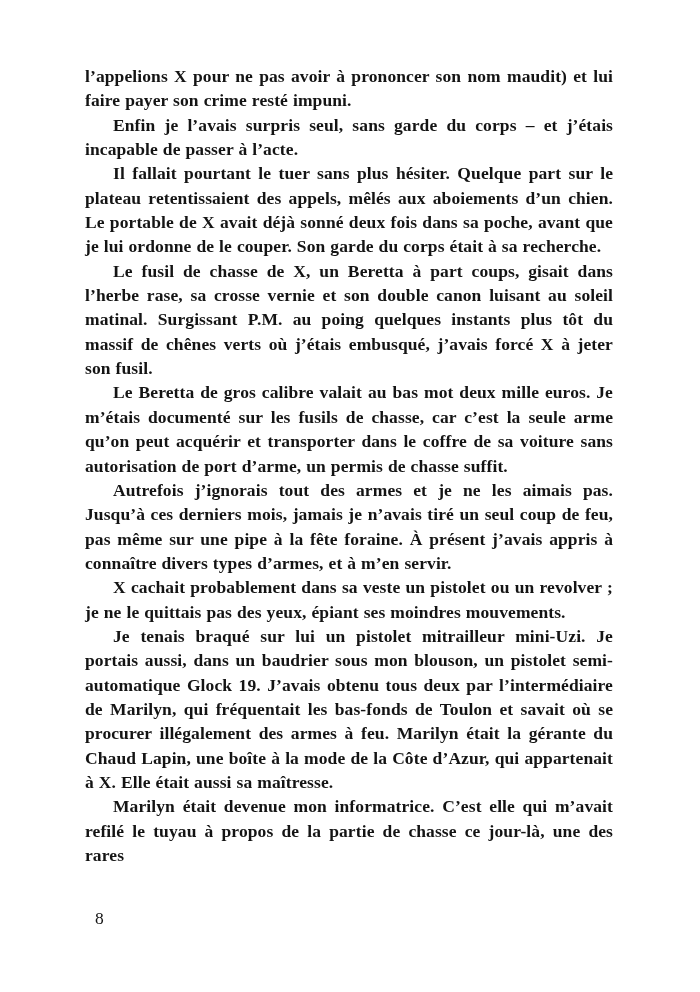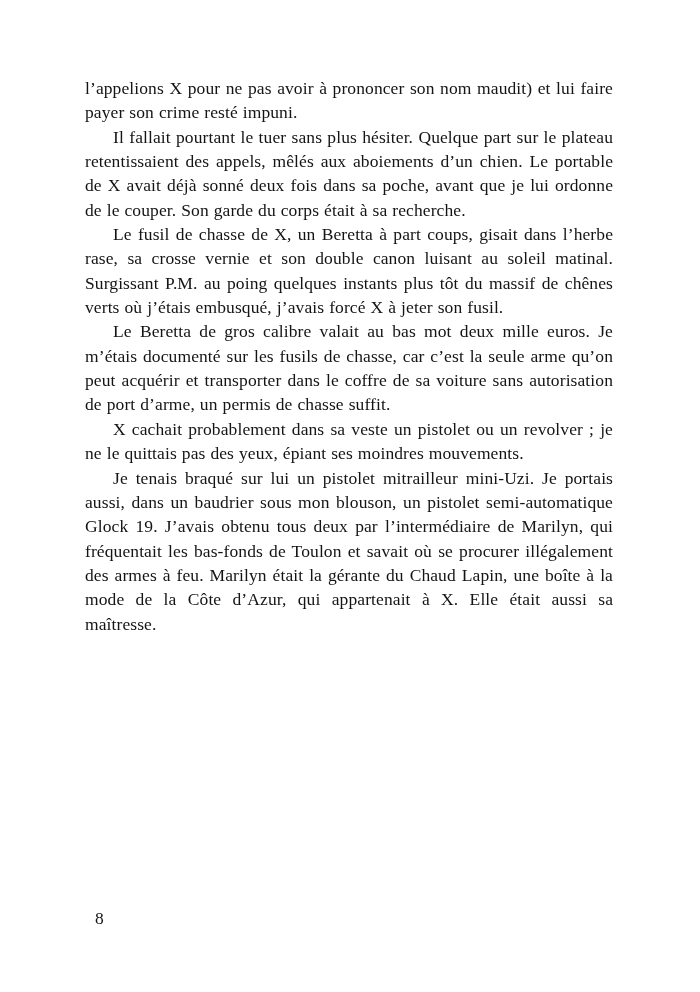--- a/index.html
+++ b/index.html
@@ -16,22 +16,23 @@
     color: #141414;
   }
   .book-page {
     position: absolute;
     inset: 0;
     background: #ffffff;
   }
   .text-block {
     position: absolute;
     left: 85px;
-    top: 76px;
+    top: 64px;
     width: 528px;
+    font-weight: bold;
   }
   .text-block p {
     margin: 0;
     padding: 0;
     font-size: 17.5px;
     line-height: 24.35px;
     text-align: justify;
     letter-spacing: 0.1px;
     word-spacing: 0.5px;
     hyphens: none;
@@ -46,20 +47,23 @@
     font-size: 17.5px;
     line-height: 24px;
   }
 </style>
 </head>
 <body>
 
 <div class="book-page">
   <div class="text-block">
       <p class="">l’appelions X pour ne pas avoir à prononcer son nom maudit) et lui faire payer son crime resté impuni.</p>
+      <p class="indented">Enfin je l’avais surpris seul, sans garde du corps – et j’étais incapable de passer à l’acte.</p>
       <p class="indented">Il fallait pourtant le tuer sans plus hésiter. Quelque part sur le plateau retentissaient des appels, mêlés aux aboiements d’un chien. Le portable de X avait déjà sonné deux fois dans sa poche, avant que je lui ordonne de le couper. Son garde du corps était à sa recherche.</p>
       <p class="indented">Le fusil de chasse de X, un Beretta à part coups, gisait dans l’herbe rase, sa crosse vernie et son double canon luisant au soleil matinal. Surgissant P.M. au poing quelques instants plus tôt du massif de chênes verts où j’étais embusqué, j’avais forcé X à jeter son fusil.</p>
       <p class="indented">Le Beretta de gros calibre valait au bas mot deux mille euros. Je m’étais documenté sur les fusils de chasse, car c’est la seule arme qu’on peut acquérir et transporter dans le coffre de sa voiture sans autorisation de port d’arme, un permis de chasse suffit.</p>
+      <p class="indented">Autrefois j’ignorais tout des armes et je ne les aimais pas. Jusqu’à ces derniers mois, jamais je n’avais tiré un seul coup de feu, pas même sur une pipe à la fête foraine. À présent j’avais appris à connaître divers types d’armes, et à m’en servir.</p>
       <p class="indented">X cachait probablement dans sa veste un pistolet ou un revolver ; je ne le quittais pas des yeux, épiant ses moindres mouvements.</p>
       <p class="indented">Je tenais braqué sur lui un pistolet mitrailleur mini-Uzi. Je portais aussi, dans un baudrier sous mon blouson, un pistolet semi-automatique Glock 19. J’avais obtenu tous deux par l’intermédiaire de Marilyn, qui fréquentait les bas-fonds de Toulon et savait où se procurer illégalement des armes à feu. Marilyn était la gérante du Chaud Lapin, une boîte à la mode de la Côte d’Azur, qui appartenait à X. Elle était aussi sa maîtresse.</p>
+      <p class="indented">Marilyn était devenue mon informatrice. C’est elle qui m’avait refilé le tuyau à propos de la partie de chasse ce jour-là, une des rares</p>
     </div>
   <div class="page-number">8</div>
 </div>
 
 </body></html>

